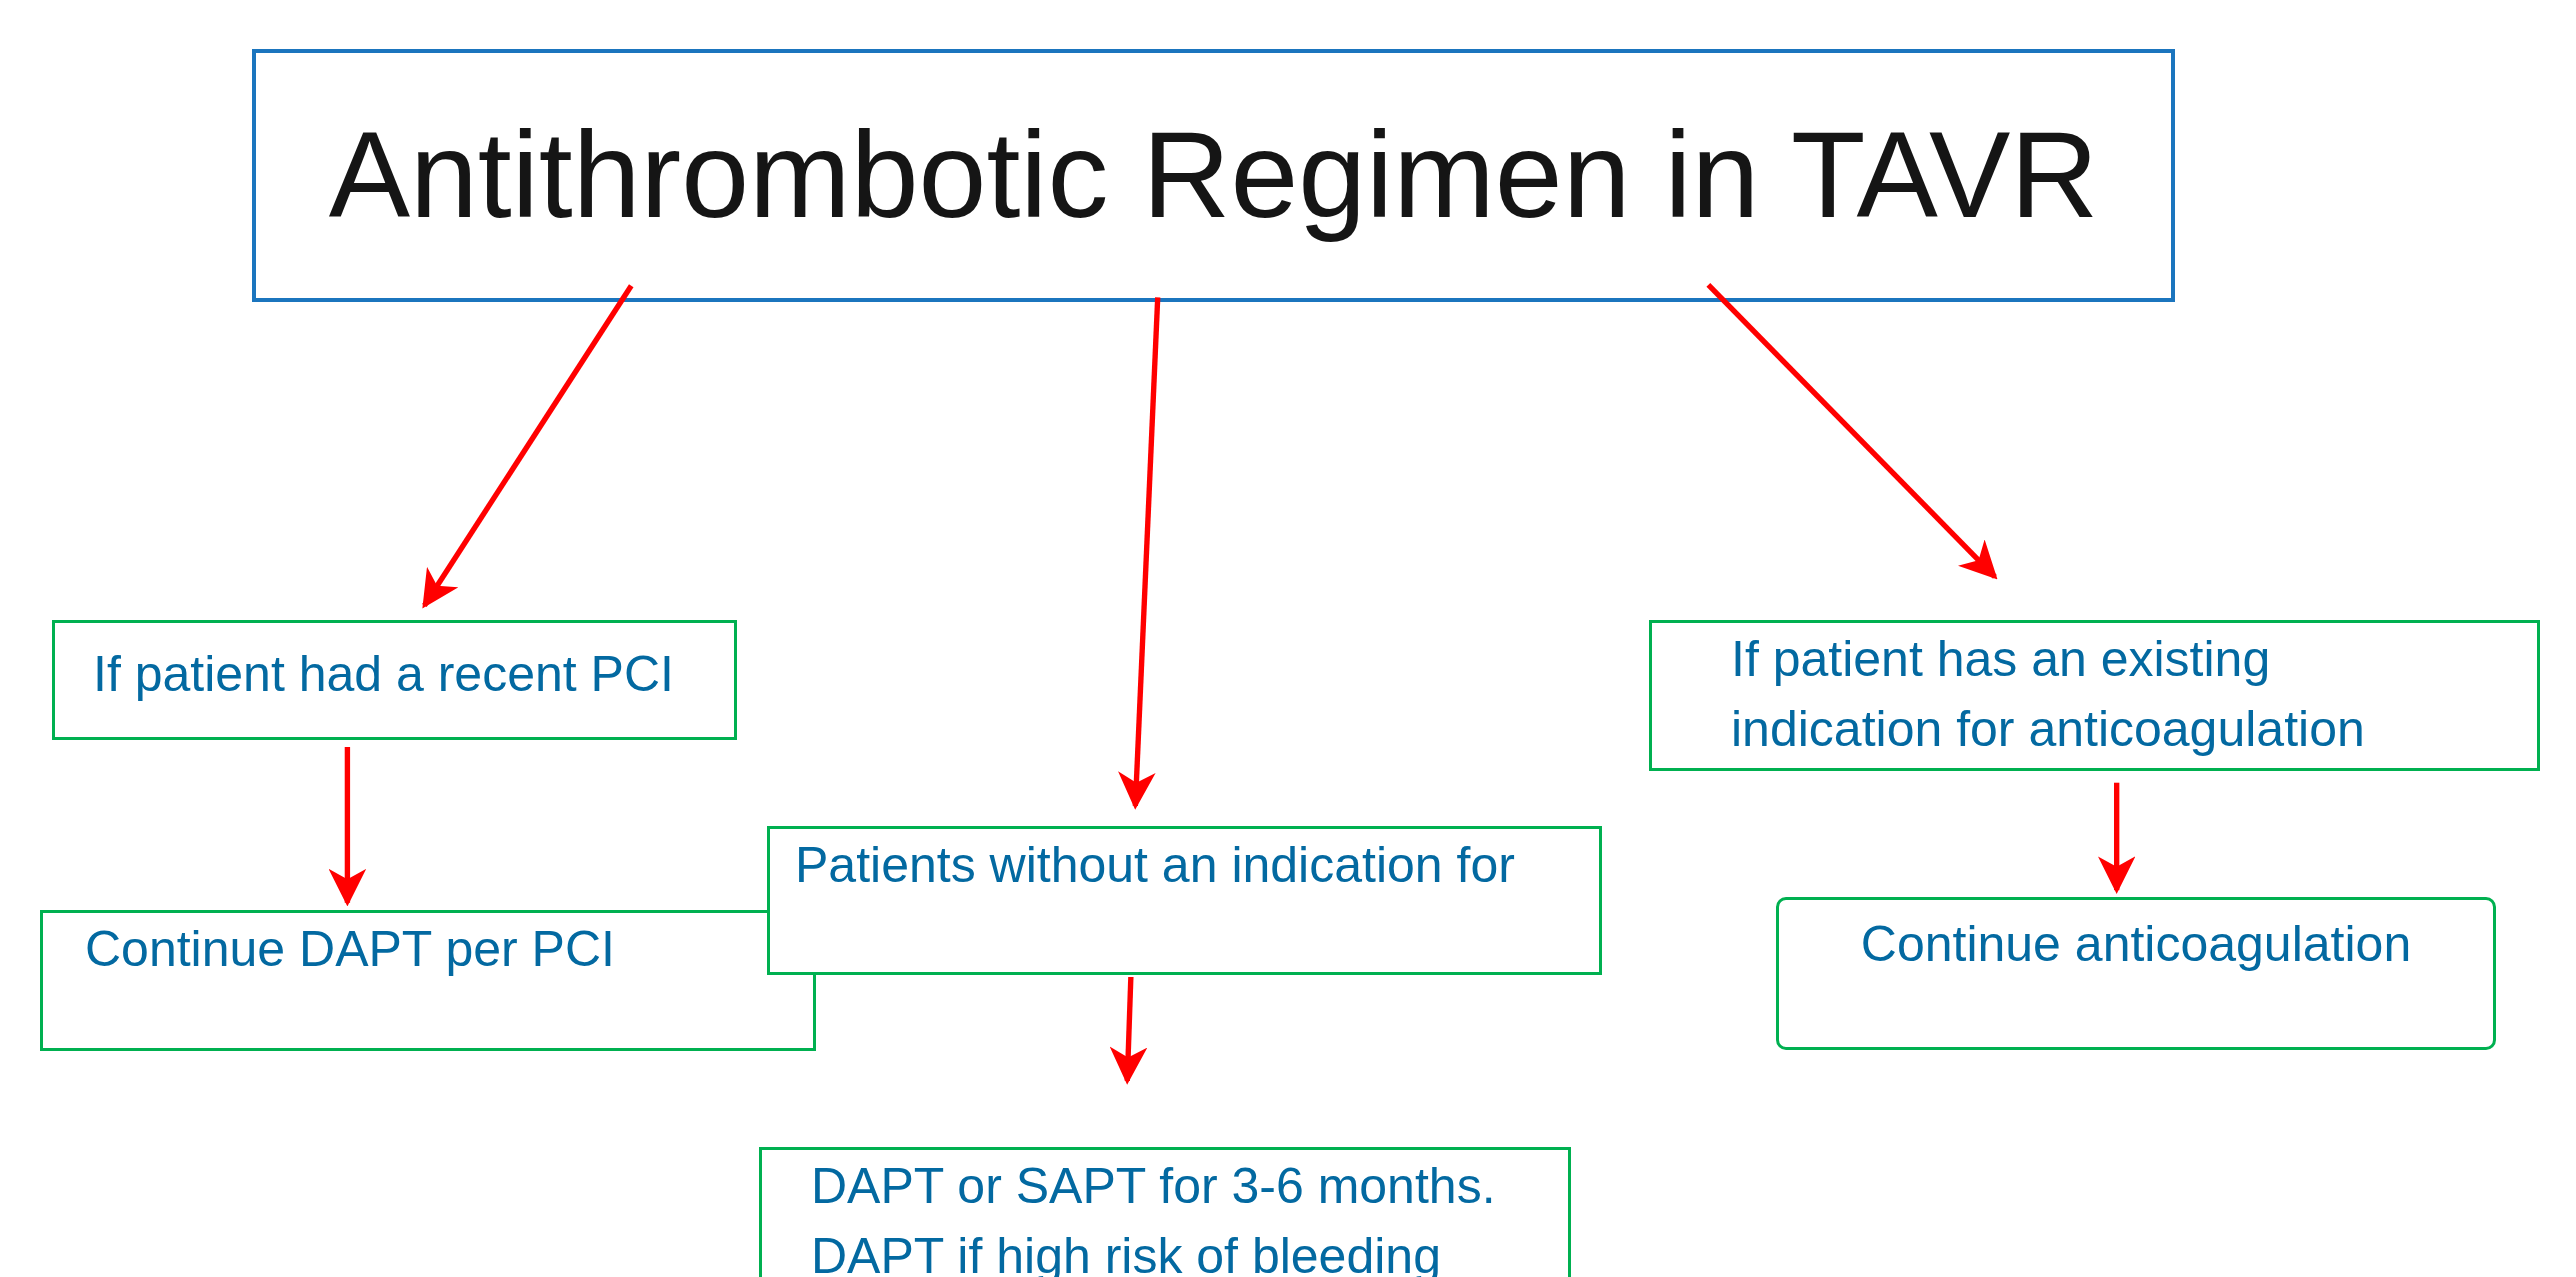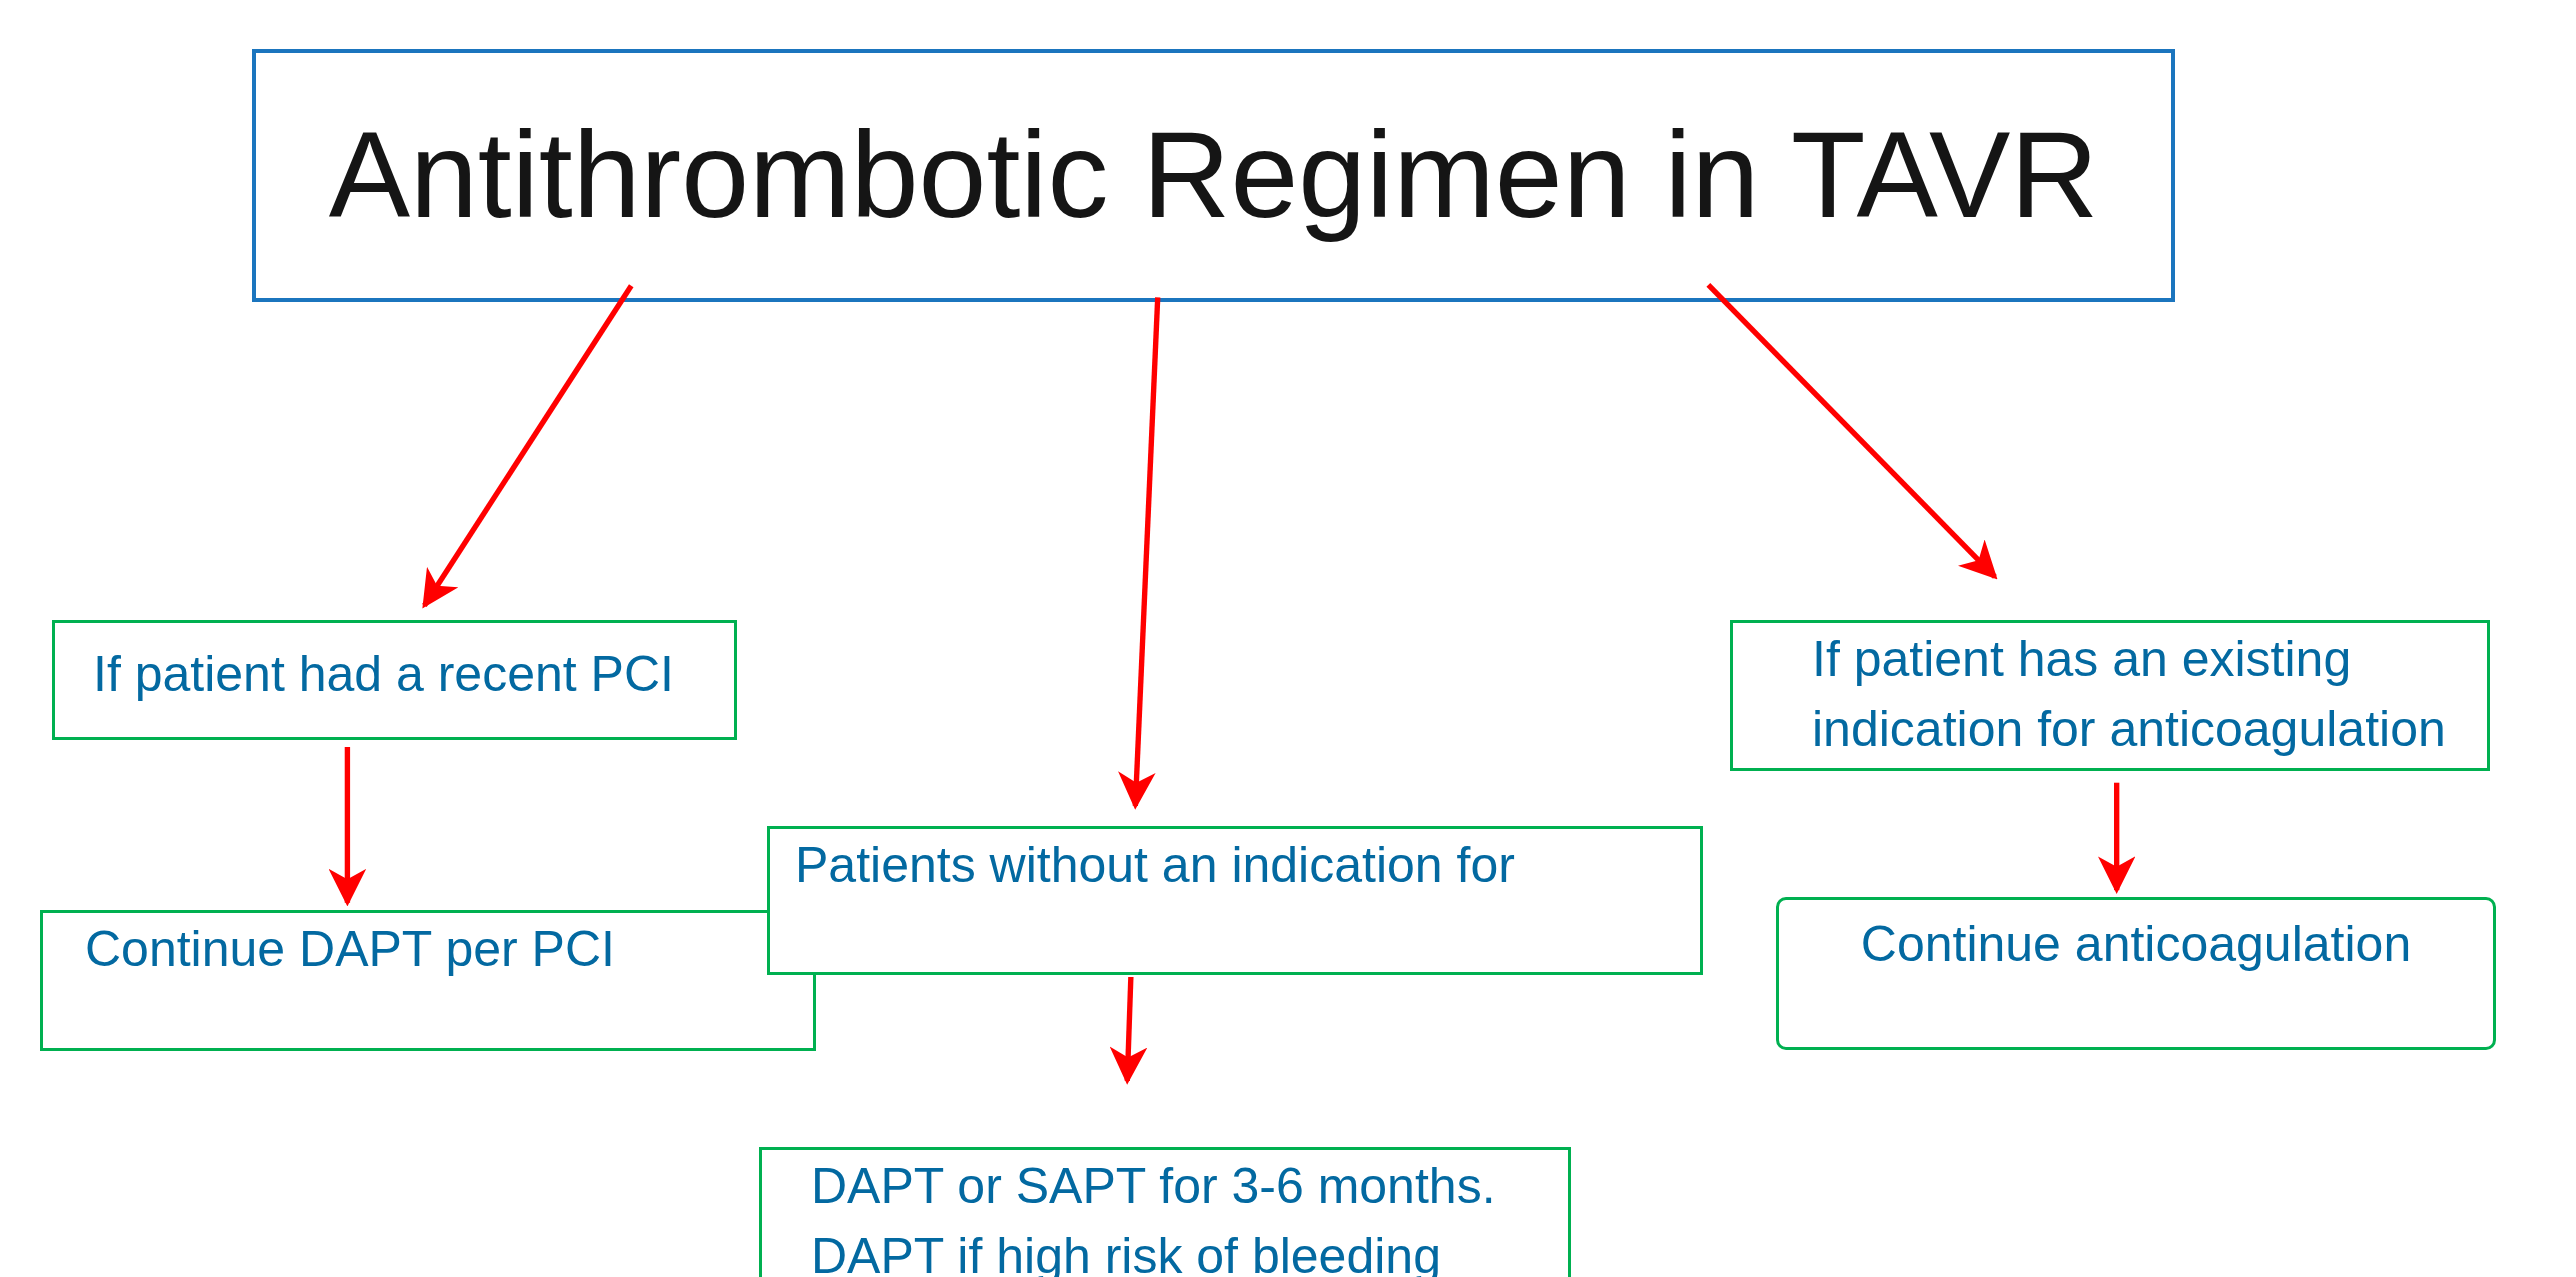--- a/index.html
+++ b/index.html
@@ -72,30 +72,30 @@
   </div>
 
   <div class="box green-box" style="left:52px; top:620px; width:685px; height:120px; padding:16px 0 0 38px;">
     <div class="line">If patient had a recent PCI</div>
   </div>
 
   <div class="box green-box" style="left:40px; top:910px; width:776px; height:141px; padding:0.9px 0 0 42px;">
     <div class="line">Continue DAPT per PCI</div>
   </div>
 
-  <div class="box green-box" style="left:767px; top:826px; width:936px; height:149px; padding:0.9px 0 0 25px;">
+  <div class="box green-box" style="left:767px; top:826px; width:835px; height:149px; padding:0.9px 0 0 25px;">
     <div class="line">Patients without an indication for</div>
   </div>
 
   <div class="box green-box" style="left:759px; top:1147px; width:812px; height:151px; padding:0.9px 0 0 49px;">
     <div class="line">DAPT or SAPT for 3-6 months.</div>
     <div class="line">DAPT if high risk of bleeding</div>
   </div>
 
-  <div class="box green-box" style="left:1730px; top:620px; width:760px; height:151px; padding:0.9px 0 0 79px;">
+  <div class="box green-box" style="left:1649px; top:620px; width:891px; height:151px; padding:0.9px 0 0 79px;">
     <div class="line">If patient has an existing</div>
     <div class="line">indication for anticoagulation</div>
   </div>
 
   <div class="box green-box center-text" style="left:1776px; top:897px; width:720px; height:153px; padding:9px 0 0 0;">
     <div class="line">Continue anticoagulation</div>
   </div>
 
   <svg id="arrow-layer" viewBox="0 0 2877 1427" width="2576" height="1278">
     <defs>

